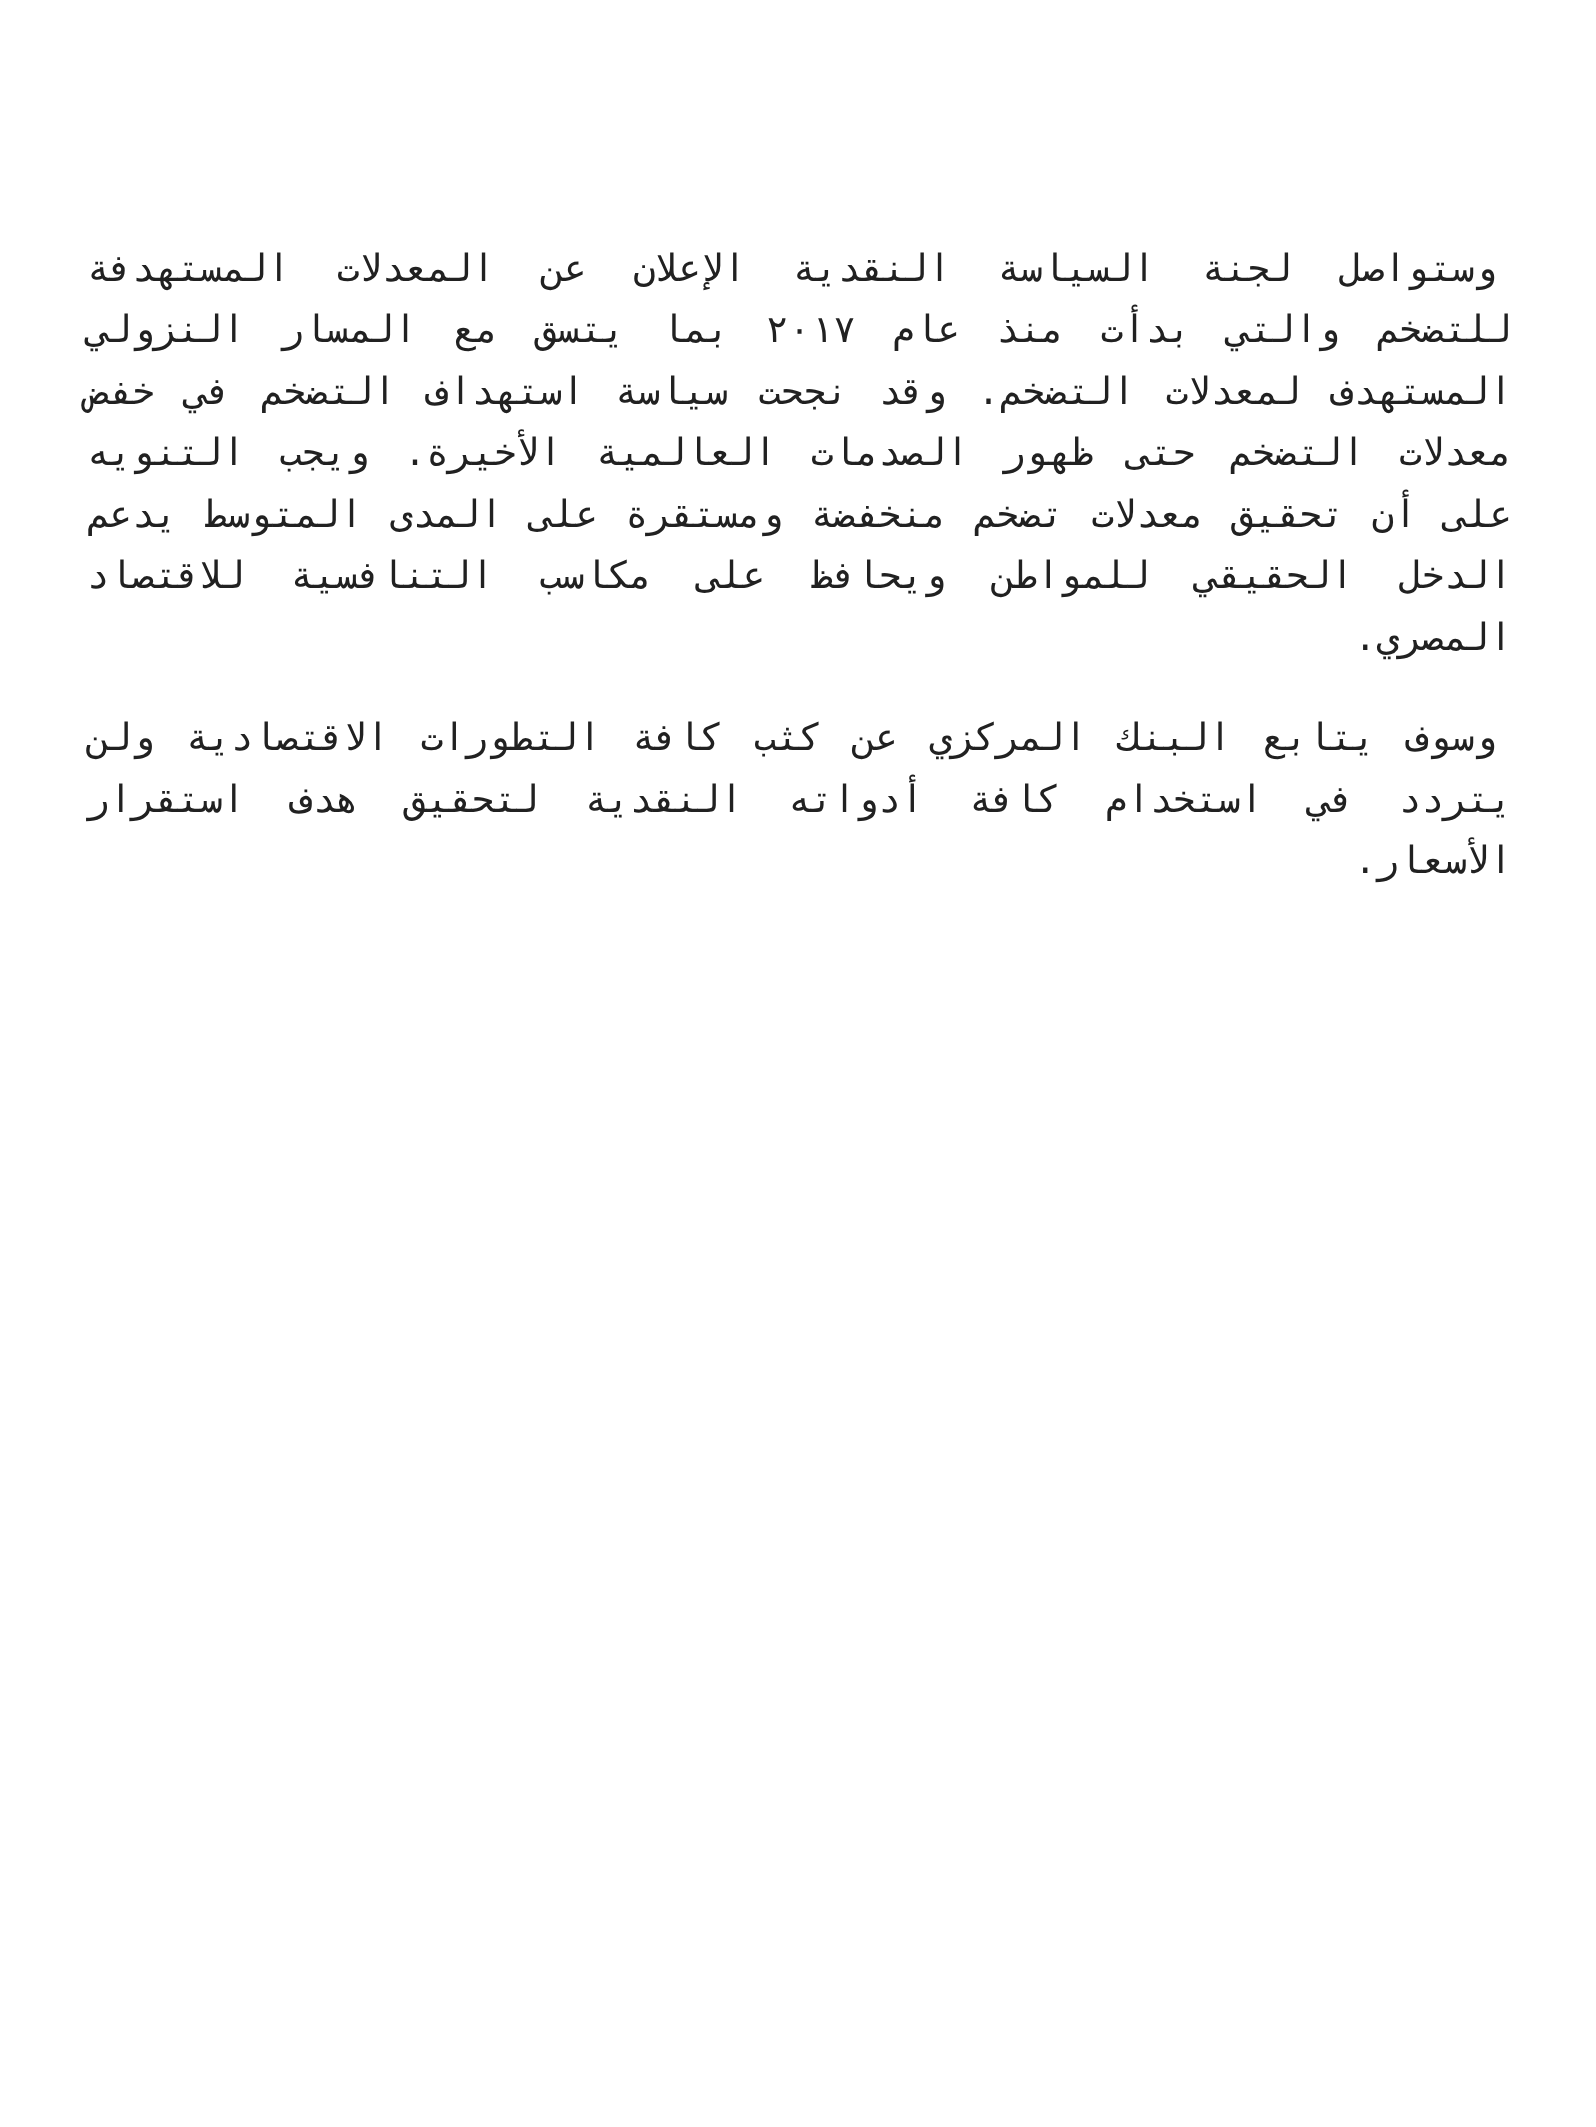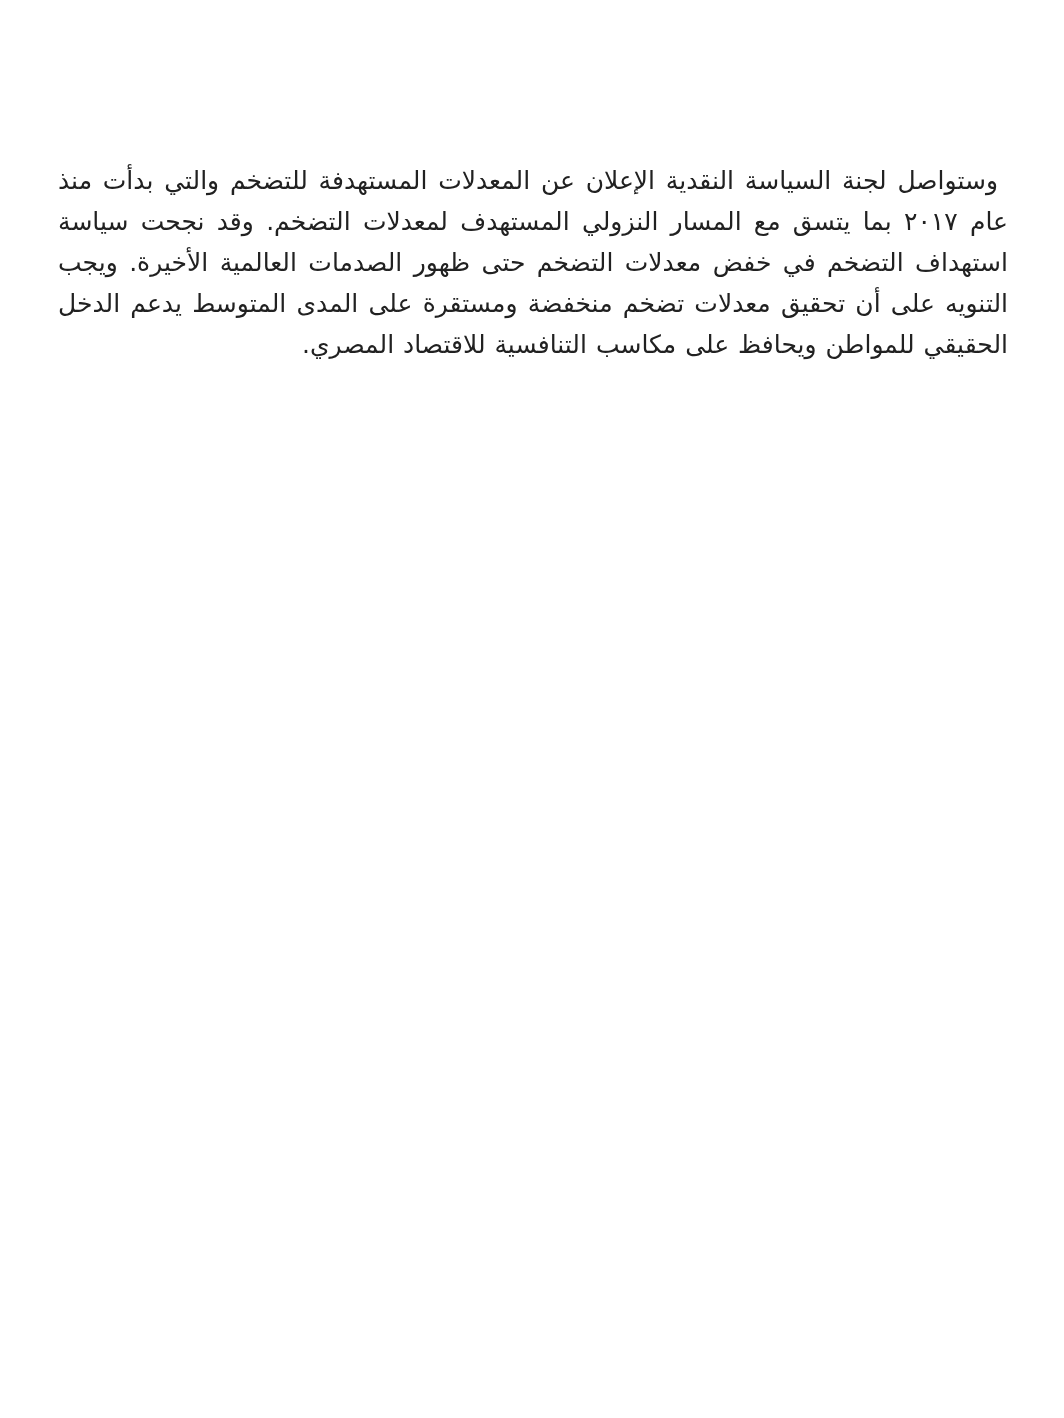--- a/index.html
+++ b/index.html
@@ -29,25 +29,27 @@
     font-family: "DejaVu Sans", "Liberation Sans", sans-serif;
     font-size: 25px;
     line-height: 41px;
     color: #212121;
     letter-spacing: 0;
   }
   .para {
     margin: 0;
     text-indent: 10px;
     word-spacing: 1px;
+    font-family: Liberation Mono, monospace;
   }
   .para + .para {
     margin-top: 26px;
   }
 </style>
 </head>
 <body>
 
 <div class="page">
   <div class="content">
     <p class="para">وستواصل لجنة السياسة النقدية الإعلان عن المعدلات المستهدفة للتضخم والتي بدأت منذ عام ٢٠١٧ بما يتسق مع المسار النزولي المستهدف لمعدلات التضخم. وقد نجحت سياسة استهداف التضخم في خفض معدلات التضخم حتى ظهور الصدمات العالمية الأخيرة. ويجب التنويه على أن تحقيق معدلات تضخم منخفضة ومستقرة على المدى المتوسط يدعم الدخل الحقيقي للمواطن ويحافظ على مكاسب التنافسية للاقتصاد المصري.</p>
+    <p class="para">وسوف يتابع البنك المركزي عن كثب كافة التطورات الاقتصادية ولن يتردد في استخدام كافة أدواته النقدية لتحقيق هدف استقرار الأسعار.</p>
   </div>
 </div>
 
 </body></html>

